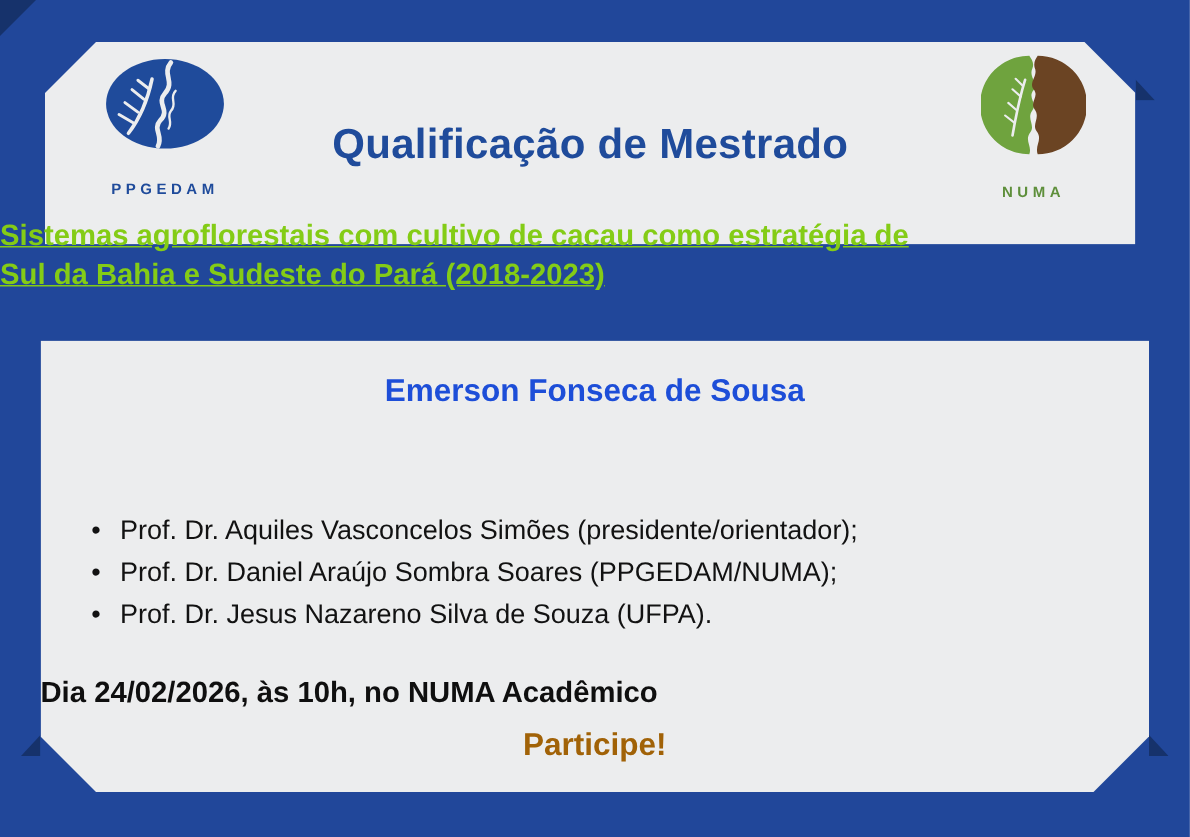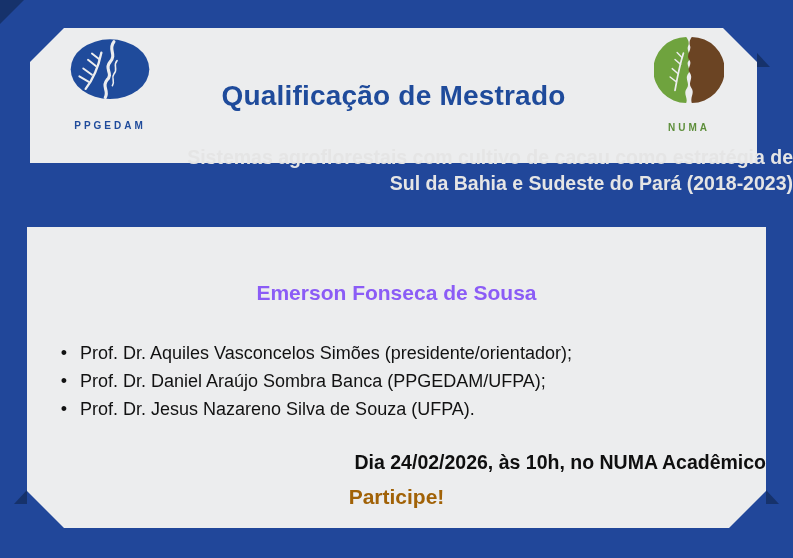--- a/index.html
+++ b/index.html
@@ -32,44 +32,44 @@
   .logo-left  { left:34px;  top:9px; width:92px; }
   .logo-right { right:26px; top:7px; width:84px; }
   .logo-label {
     margin-top:13px; font-weight:700; font-size:10px; letter-spacing:3px;
   }
   .logo-label-ppgedam { color:#1F4B9B; }
   .logo-label-numa { color:#5E8F3B; }
 
   
   .thesis-block {
-    position:absolute; left:0; right:0; top:144px; text-align:right;
-    color:#e5e5e5; font-weight:700; font-size:19.5px; line-height:26px;
+    position:absolute; left:0; right:0; top:144px; text-align:left;
+    color:#84cc16; font-weight:700; font-size:19.5px; line-height:26px;text-decoration:underline;
   }
 
   
   .main-panel {
     position:absolute; left:27px; top:227px; width:739px; height:301px;
     background:#ECEDEE; color:#121212;
     clip-path:polygon(0 0, 100% 0, 100% calc(100% - 37px), calc(100% - 37px) 100%, 37px 100%, 0 calc(100% - 37px));
   }
   .candidate {
     position:absolute; top:22px; left:0; right:0; text-align:center;
-    font-weight:700; font-size:21px; color:#8b5cf6;margin-top:32px;
+    font-weight:700; font-size:21px; color:#1d4ed8;
   }
   .banca-label { position:absolute; top:85px; left:31px; font-size:18px; }
   .committee-list {
     position:absolute; top:112px; left:31px; margin:0; padding:0; list-style:none;
     font-size:18px;
   }
   .committee-list li { display:flex; line-height:28px; }
   .committee-list .bullet { width:12px; margin-right:10px; text-align:center; }
   .schedule {
-    position:absolute; top:224px; left:0; right:0; text-align:right;
-    font-weight:700; font-size:19.5px; color:#0f0f0f;margin-left:37px;
+    position:absolute; top:224px; left:0; right:0; text-align:left;
+    font-weight:700; font-size:19.5px; color:#0f0f0f;
   }
   .cta {
     position:absolute; top:258px; left:0; right:0; text-align:center;
     font-weight:700; font-size:21px; color:#a16207;
   }
 </style>
 </head>
 <body>
 
 <div class="canvas">
@@ -115,21 +115,21 @@
     <div class="candidate">Emerson Fonseca de Sousa</div>
 
 
     <ul class="committee-list">
       <li>
         <span class="bullet">•</span>
         <span>Prof. Dr. Aquiles Vasconcelos Simões (presidente/orientador);</span>
       </li>
       <li>
         <span class="bullet">•</span>
-        <span>Prof. Dr. Daniel Araújo Sombra Banca (PPGEDAM/UFPA);</span>
+        <span>Prof. Dr. Daniel Araújo Sombra Soares (PPGEDAM/NUMA);</span>
       </li>
       <li>
         <span class="bullet">•</span>
         <span>Prof. Dr. Jesus Nazareno Silva de Souza (UFPA).</span>
       </li>
     </ul>
 
     <div class="schedule">Dia 24/02/2026, às 10h, no NUMA Acadêmico</div>
 
     <div class="cta">Participe!</div>

